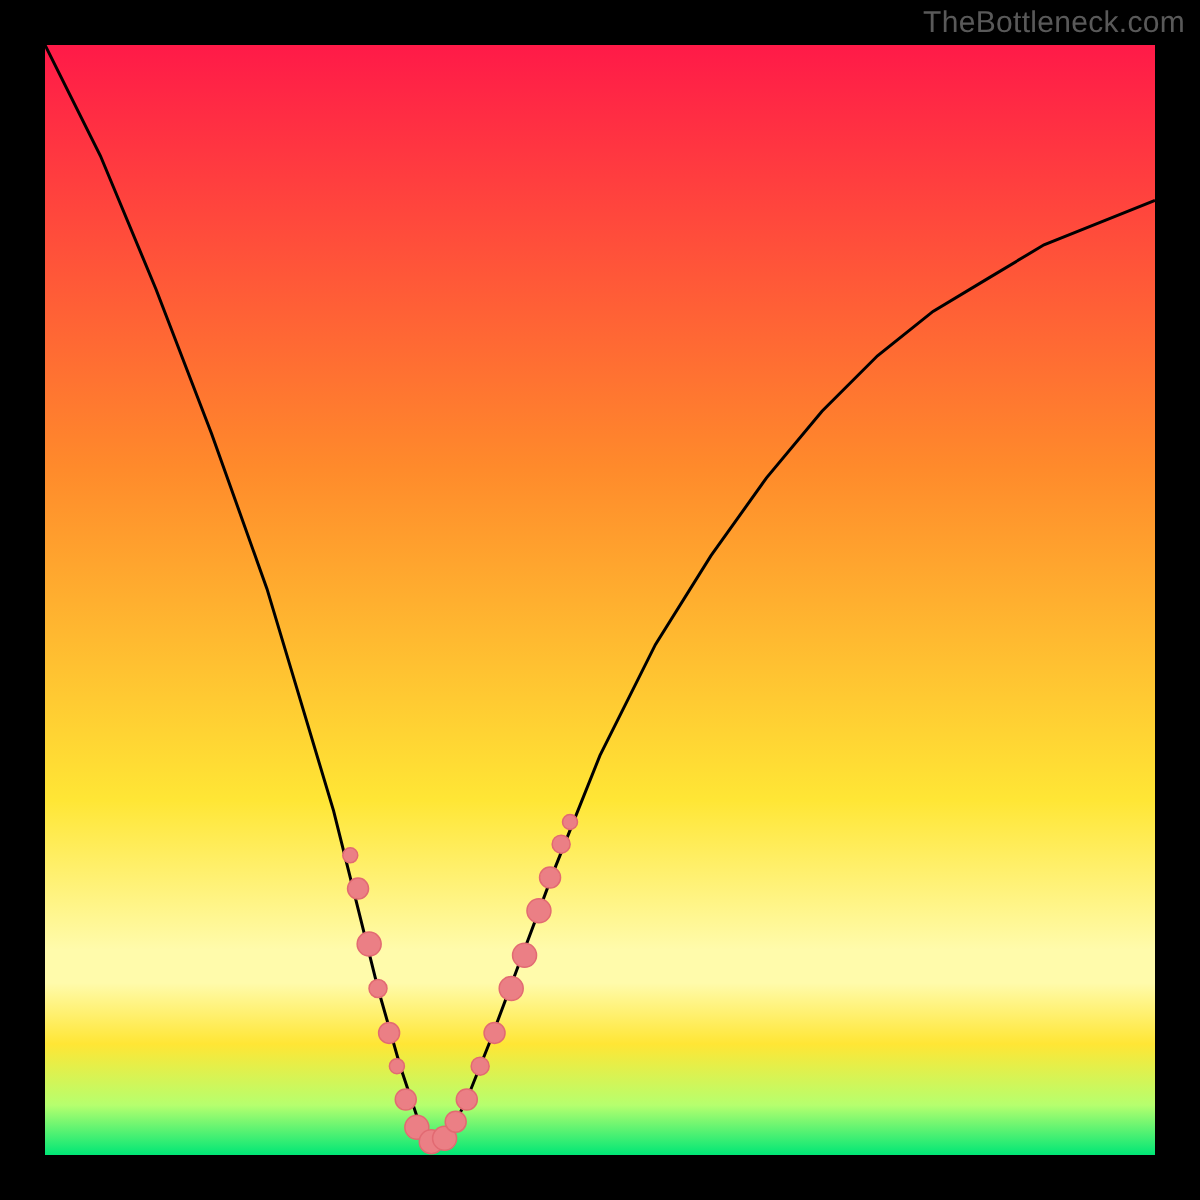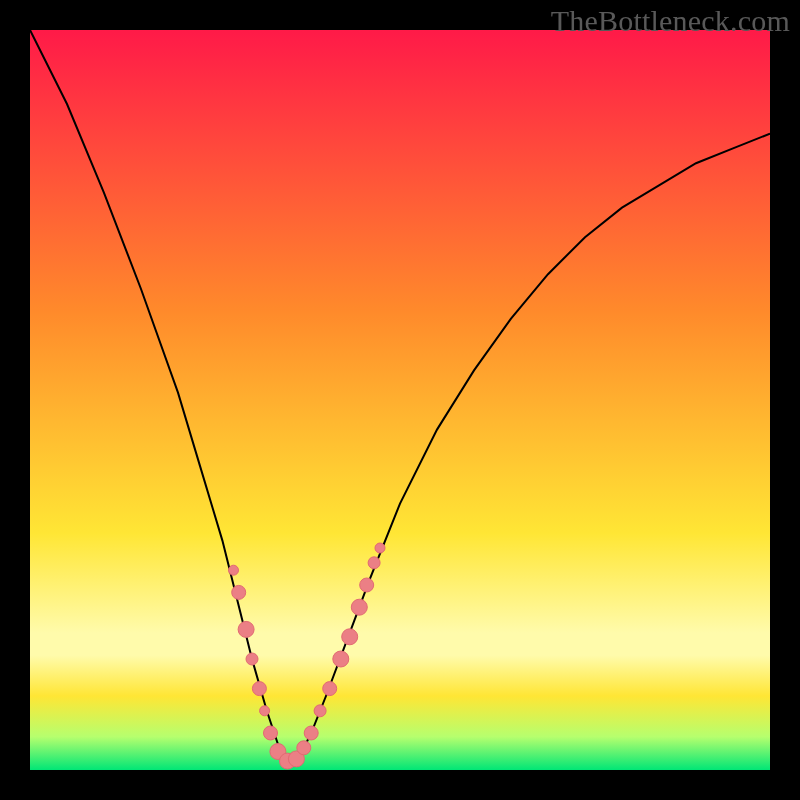--- a/index.html
+++ b/index.html
@@ -32,24 +32,23 @@
     left: 0;
     top: 0;
     width: 100%;
     height: 100%;
   }
   .watermark {
     position: absolute;
     top: 4px;
     right: 10px;
     color: #595959;
-    font-size: 30px;
+    font-size: 20px;
     font-weight: 400;
     letter-spacing: 0.2px;
-    font-family: Liberation Serif, serif;
   }
   svg.curve {
     position: absolute;
     left: 0;
     top: 0;
     width: 740px;
     height: 740px;
     overflow: visible;
   }
 </style>

